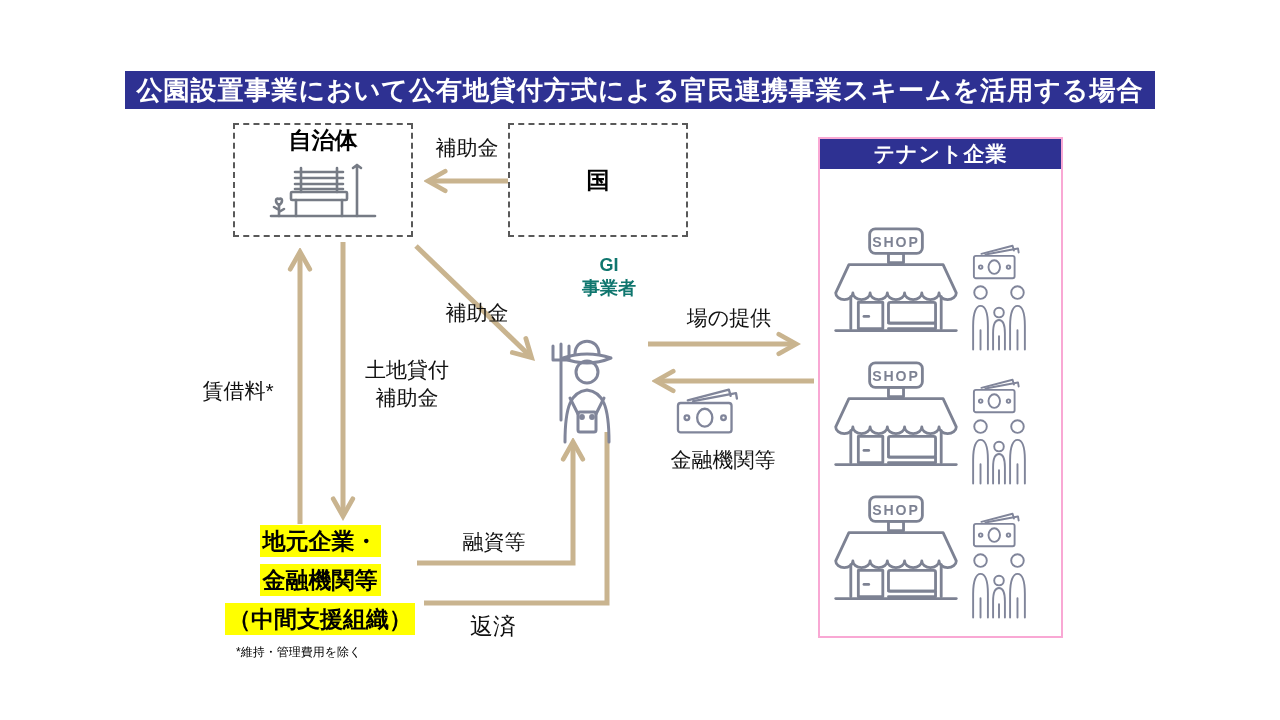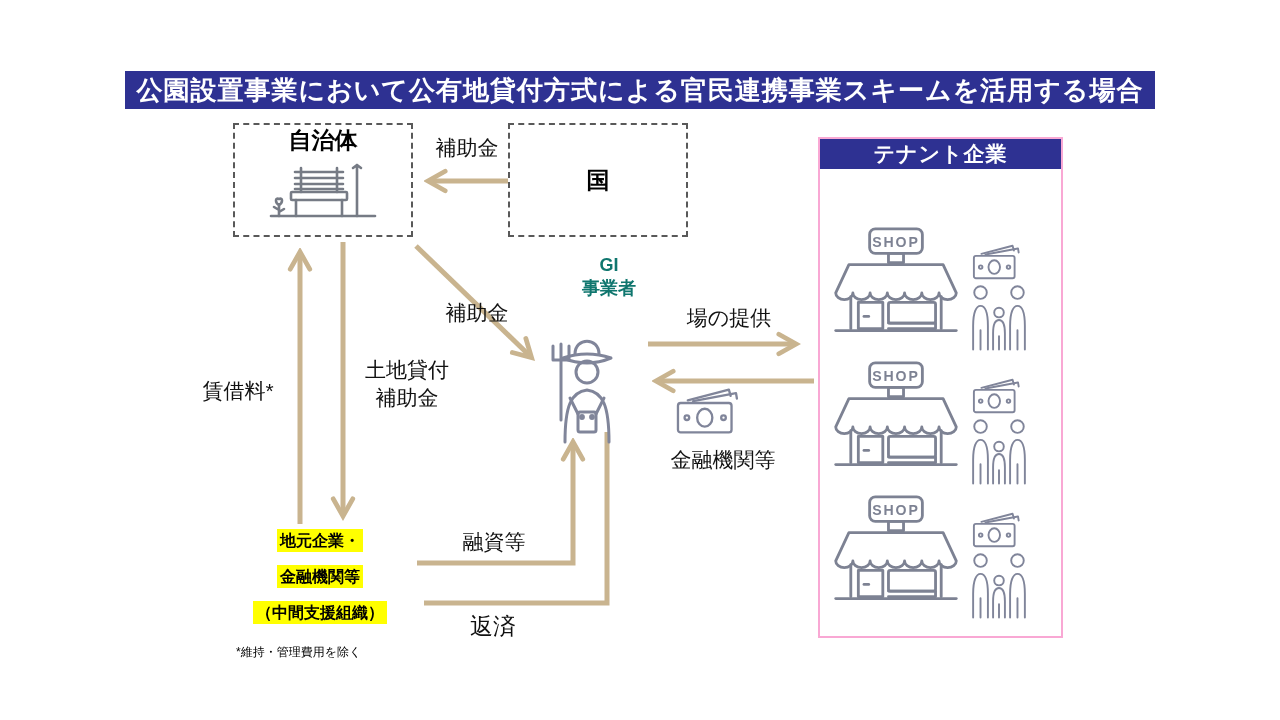--- a/index.html
+++ b/index.html
@@ -43,21 +43,21 @@
   .lbl-place { left:729px; top:304px; }
   .lbl-tenant-fee { left:723px; top:446px; }
 
   .money-free { position:absolute; left:674px; top:386px; }
 
   .support-org {
     position:absolute; left:212px; top:523px; width:216px; text-align:center;
   }
   .support-org .hl-line { line-height:36px; }
   .support-org .hl-line span {
-    background:#ffff00; font-weight:bold; font-size:16px; color:#000; padding:3px 3px;
+    background:#ffff00; font-weight:bold; font-size:23px; color:#000; padding:3px 3px;
   }
   .footnote { position:absolute; left:236px; top:644px; font-size:12px; color:#000; }
 
   .tenant-panel {
     position:absolute; left:818px; top:137px; width:245px; height:501px;
     border:2px solid #f9a8d4; background:#ffffff;
   }
   .tenant-header {
     height:30px; background:#2e3192; color:#fff; font-weight:bold; font-size:21px;
     display:flex; align-items:center; justify-content:center; letter-spacing:1px;

